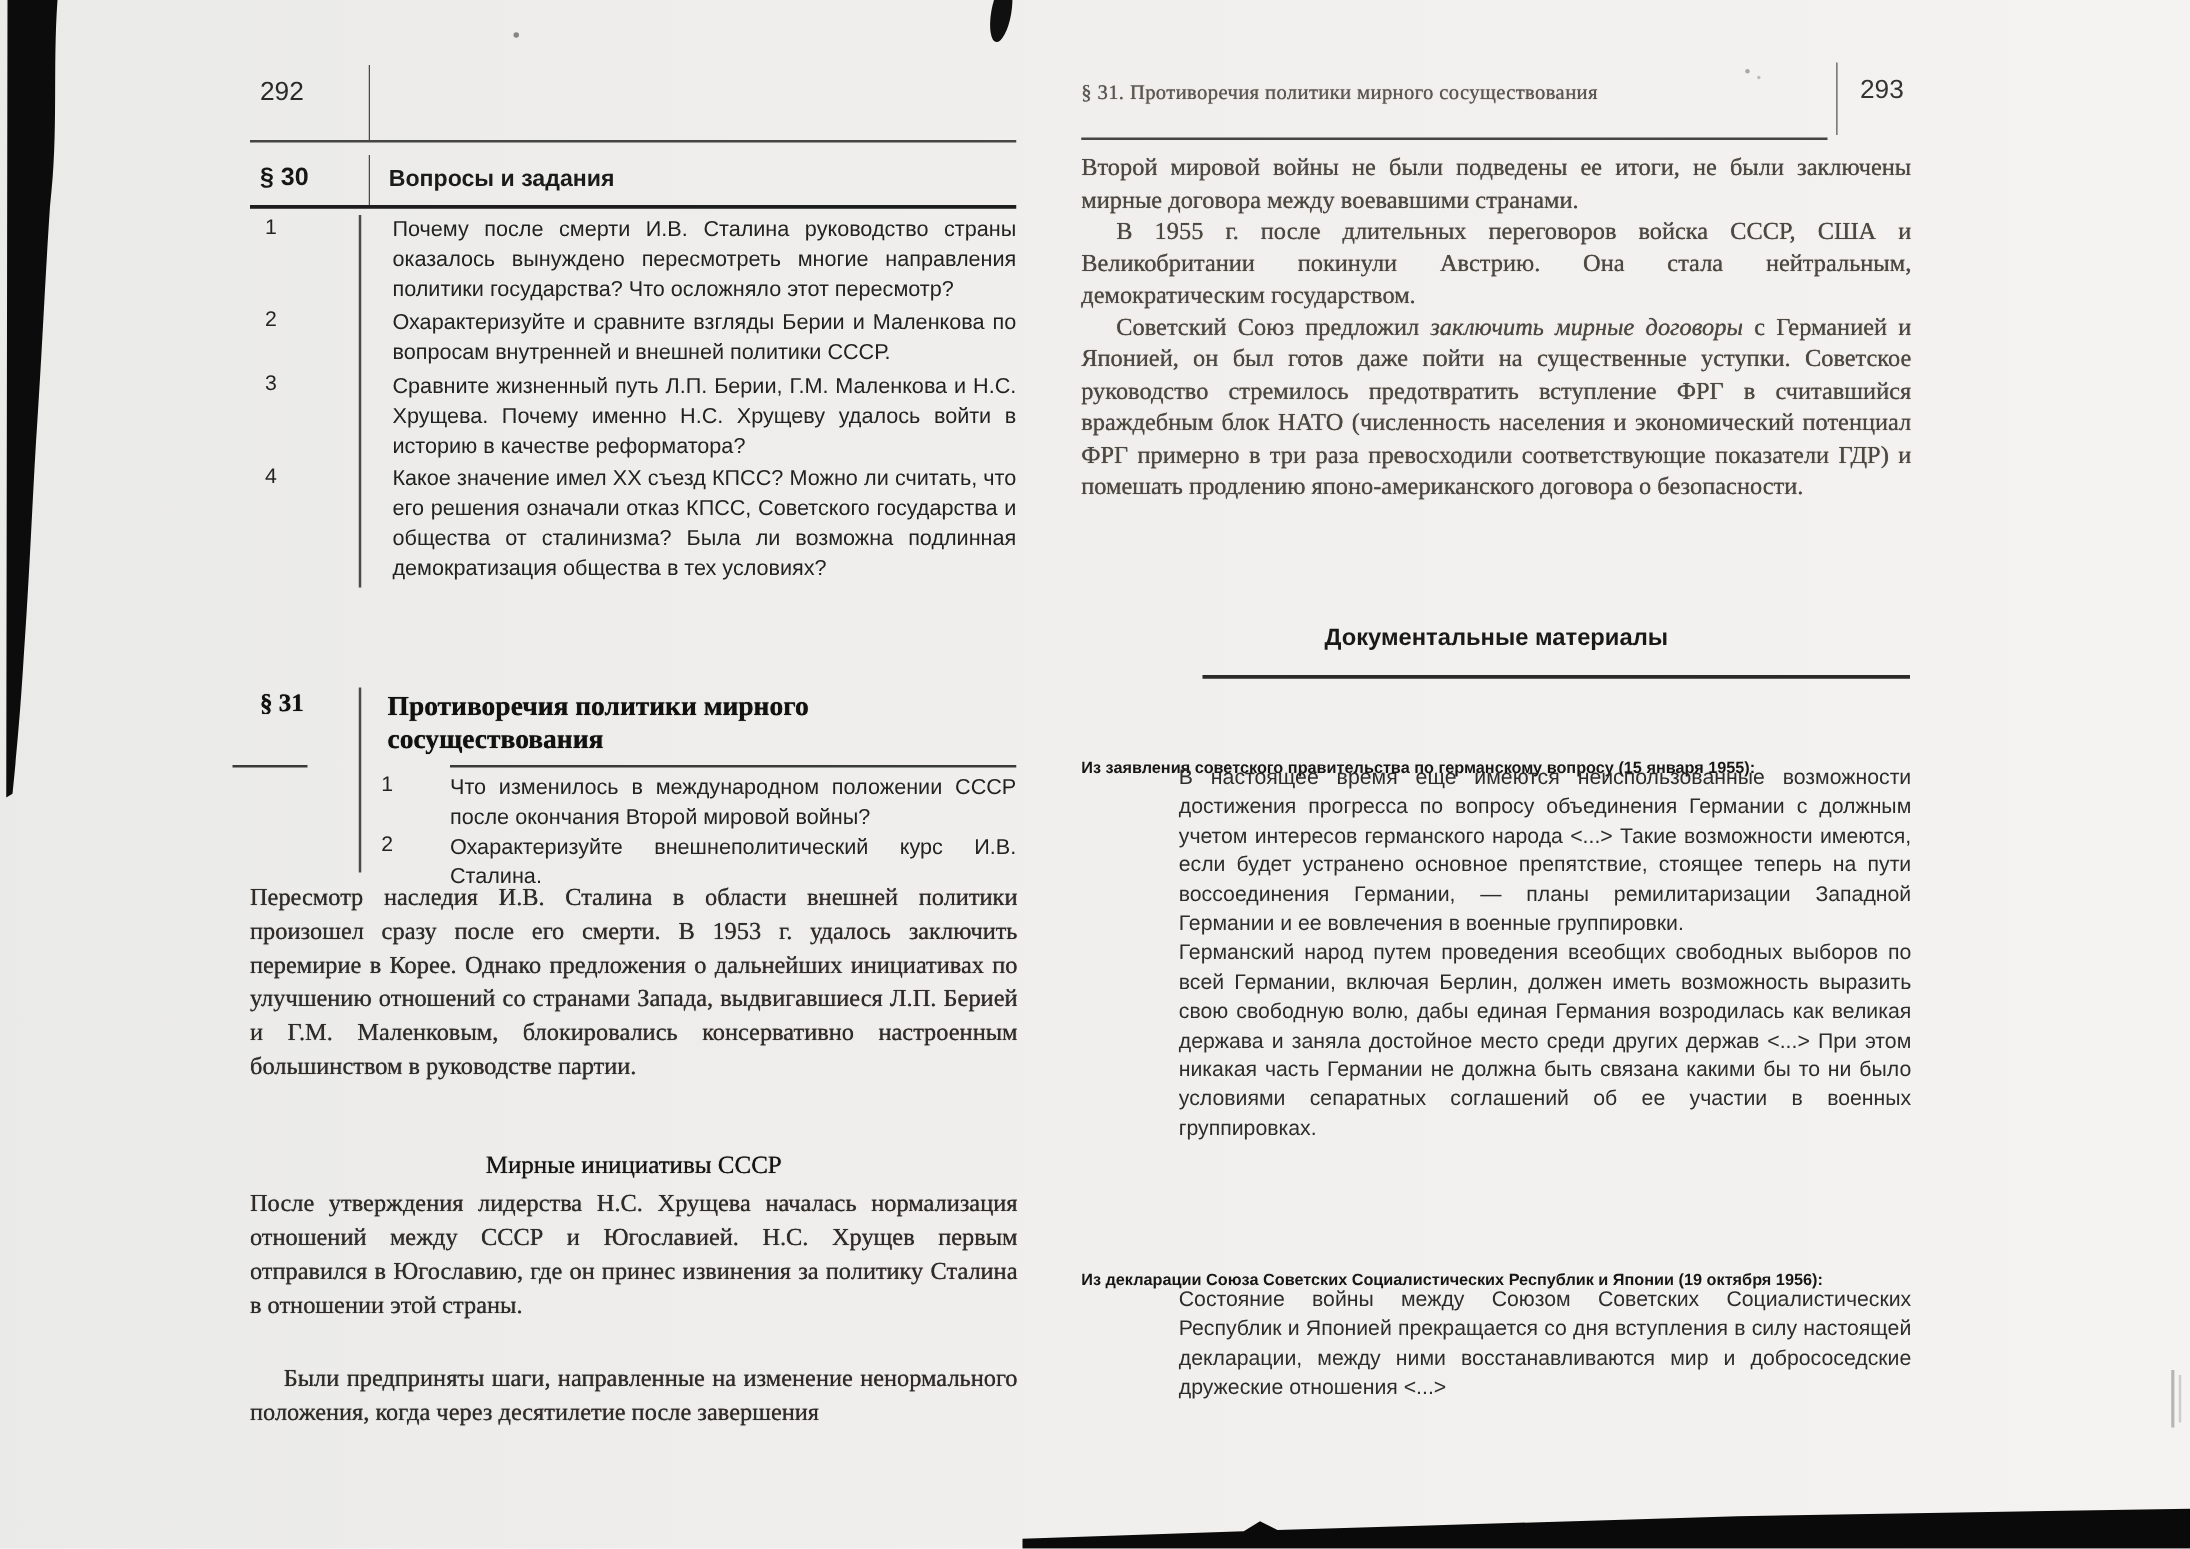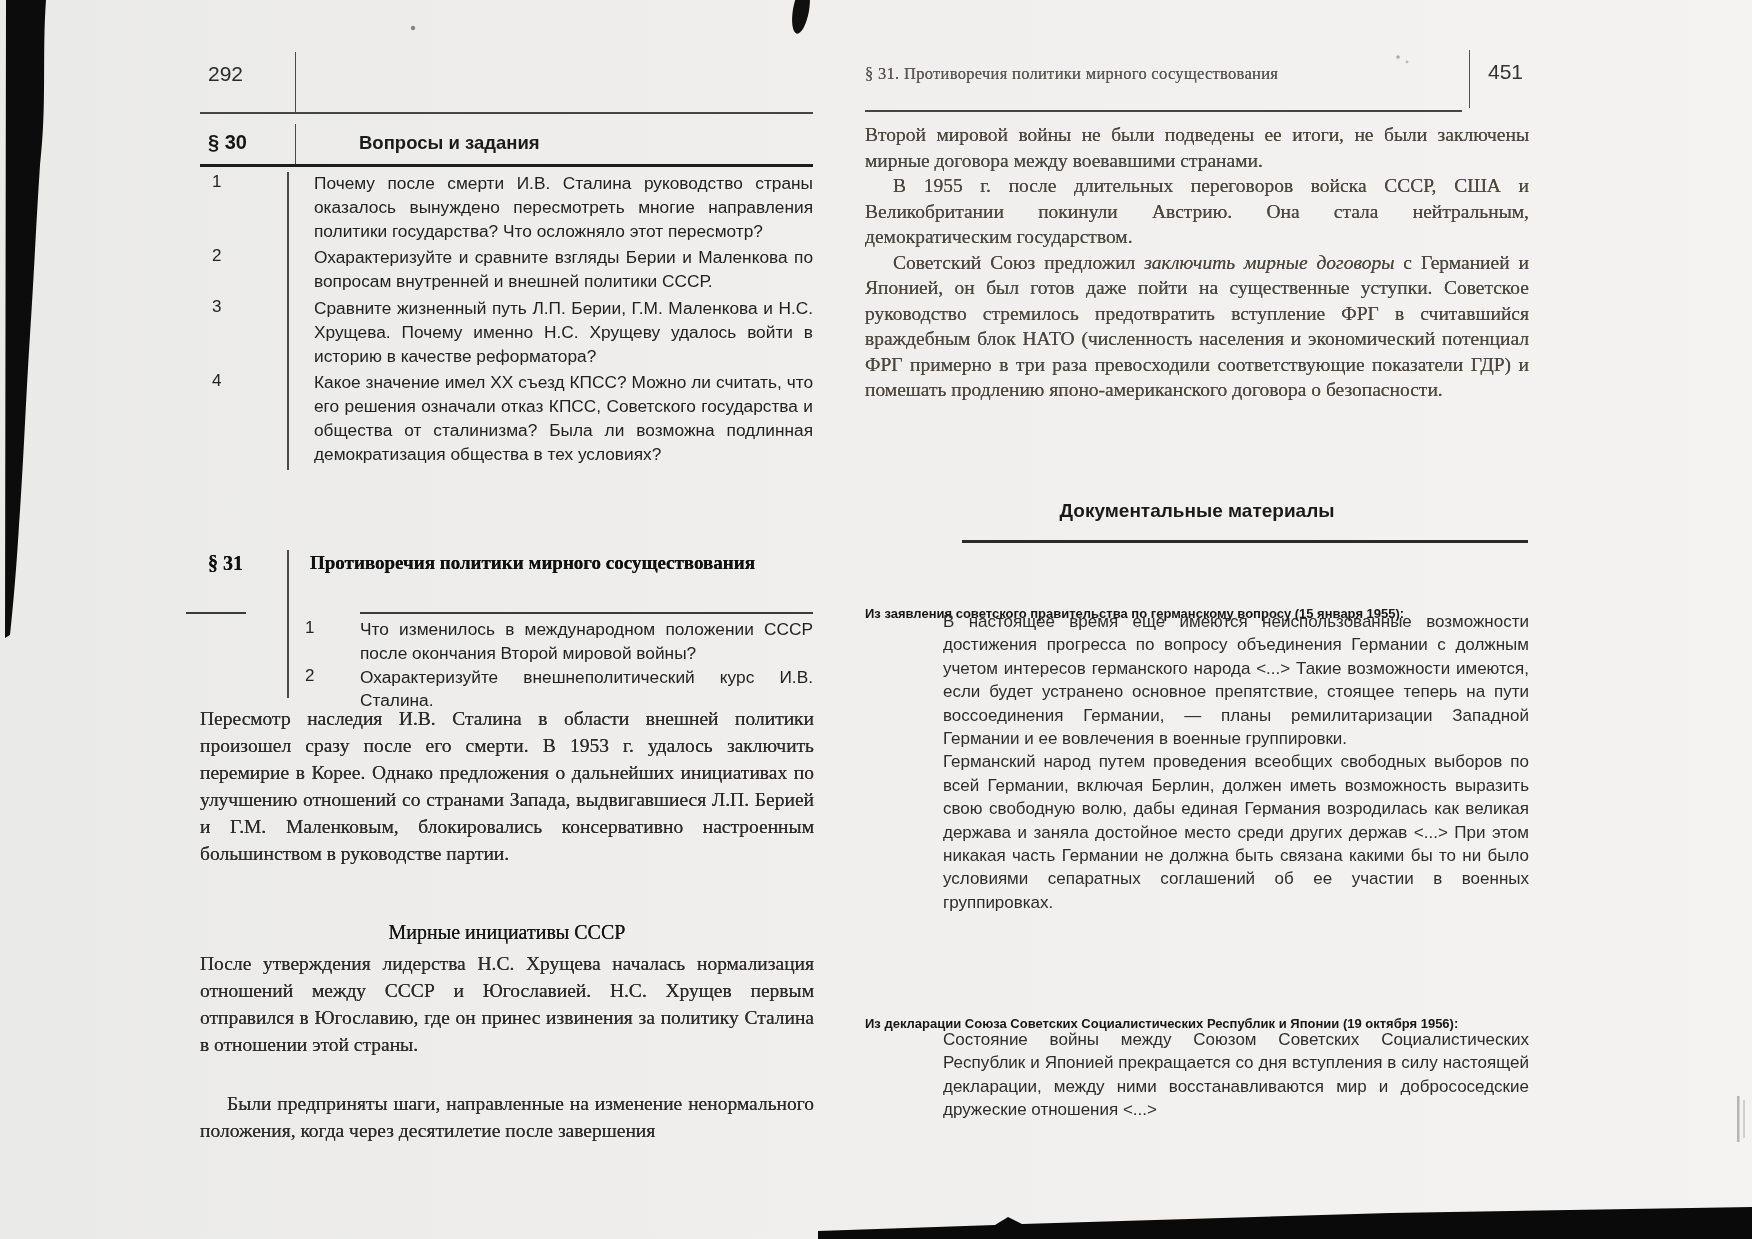--- a/index.html
+++ b/index.html
@@ -4,21 +4,21 @@
 <style>
   html,body{margin:0;padding:0;}
   #sheet{
     position:relative;
     width:1752px;height:1239px;
     background:linear-gradient(90deg,#eaeae8 0%,#efeeec 40%,#f4f3f1 100%);
     overflow:hidden;
     font-family:"Liberation Serif", serif;
     color:#222;
   }
-  .abs{position:absolute;gap:48px;}
+  .abs{position:absolute;}
   .serif{font-family:"Liberation Serif", serif;}
   .sans{font-family:"Liberation Sans", sans-serif;}
   .just{text-align:justify;}
   .blur{text-shadow:0 0 0.6px currentColor;}
 
   
   .lp-head{left:200px;top:52px;width:613px;height:60px;display:flex;}
   .lp-head-num{width:87px;border-right:1.5px solid #4a4a4a;font-size:21px;padding:10px 0 0 8px;color:#2a2a2a;}
   .lp-head-title{padding:4px 0 0 15px;font-size:16.5px;line-height:21px;color:#4c4a46;}
   .lp-head-rule{left:200px;top:112px;width:613px;height:2px;background:#454545;}
@@ -31,21 +31,21 @@
   .s30-list{left:200px;top:172px;width:613px;}
   .s30-list::before{content:"";position:absolute;left:87px;top:0;bottom:0;width:1.5px;background:#4a4a4a;}
   .q-row{display:flex;margin-bottom:3px;}
   .q-num{width:87px;flex:none;font-size:17px;padding-left:12px;color:#232323;}
   .q-text{flex:1;padding-left:15px;font-size:17.3px;line-height:23.8px;color:#222;}
 
   .s31-block{left:200px;top:548px;width:613px;height:152px;}
   .s31-vline{position:absolute;left:87px;top:2px;height:148px;width:1.5px;background:#4a4a4a;}
   .s31-row{display:flex;}
   .s31-num{width:87px;flex:none;font-weight:bold;font-size:20px;padding:4px 0 0 8px;color:#111;}
-  .s31-title{padding:4px 0 0 15px;font-weight:bold;font-size:19px;color:#111;}
+  .s31-title{padding:4px 0 0 15px;font-weight:bold;font-size:22px;color:#111;}
   .s31-rule{position:absolute;left:160px;top:64px;width:453px;height:2px;background:#3a3a3a;}
   .s31-dash{position:absolute;left:-14px;top:64px;width:60px;height:2px;background:#3a3a3a;}
   .s31-list{position:absolute;left:105px;top:70px;width:508px;}
   .q2-row{display:flex;}
   .q2-num{width:55px;flex:none;font-size:17px;color:#232323;}
   .q2-text{flex:1;font-size:17.3px;line-height:23.8px;color:#222;}
 
   .lp-body{width:614px;left:200px;font-size:19.5px;line-height:27px;color:#2f2c28;}
   .lp-sub{left:200px;top:921px;width:614px;text-align:center;font-weight:normal;font-size:20px;color:#151515;}
   .indent{text-indent:27px;margin-top:32px;}
@@ -124,21 +124,21 @@
     </div>
   </div>
 
   <div class="abs lp-body just blur" style="top:705px;">Пересмотр наследия И.В. Сталина в области внешней политики произошел сразу после его смерти. В 1953 г. удалось заключить перемирие в Корее. Однако предложения о дальнейших инициативах по улучшению отношений со странами Запада, выдвигавшиеся Л.П. Берией и Г.М. Маленковым, блокировались консервативно настроенным большинством в руководстве партии.</div>
   <div class="abs lp-sub serif blur">Мирные инициативы СССР</div>
   <div class="abs lp-body just blur" style="top:950px;">После утверждения лидерства Н.С. Хрущева началась нормализация отношений между СССР и Югославией. Н.С. Хрущев первым отправился в Югославию, где он принес извинения за политику Сталина в отношении этой страны.</div>
   <div class="abs lp-body just blur indent" style="top:1058px;">Были предприняты шаги, направленные на изменение ненормального положения, когда через десятилетие после завершения</div>
 
   <div class="abs rp-head">
     <div class="rp-head-title serif blur">§ 31. Противоречия политики мирного сосуществования</div>
-    <div class="rp-head-num sans">451</div>
+    <div class="rp-head-num sans">293</div>
   </div>
   <div class="abs rp-head-rule"></div>
 
   <div class="abs rp-body just blur serif">
     <p>Второй мировой войны не были подведены ее итоги, не были заключены мирные договора между воевавшими странами.</p>
     <p class="indent">В 1955 г. после длительных переговоров войска СССР, США и Великобритании покинули Австрию. Она стала нейтральным, демократическим государством.</p>
     <p class="indent"><span>Советский Союз предложил </span><span class="ital">заключить мирные договоры</span><span> с Германией и Японией, он был готов даже пойти на существенные уступки. Советское руководство стремилось предотвратить вступление ФРГ в считавшийся враждебным блок НАТО (численность населения и экономический потенциал ФРГ примерно в три раза превосходили соответствующие показатели ГДР) и помешать продлению японо-американского договора о безопасности.</span></p>
   </div>
 
   <div class="abs docs-head sans">Документальные материалы</div>

